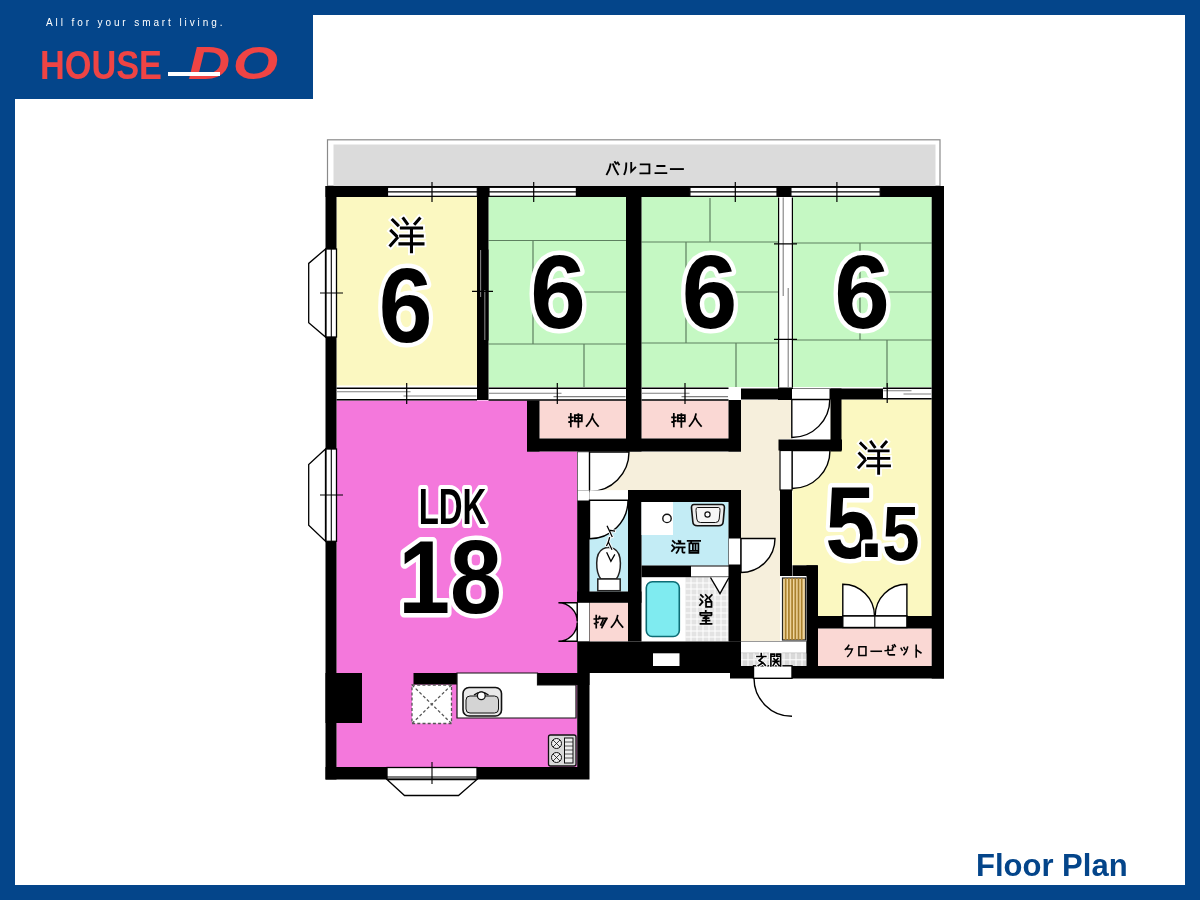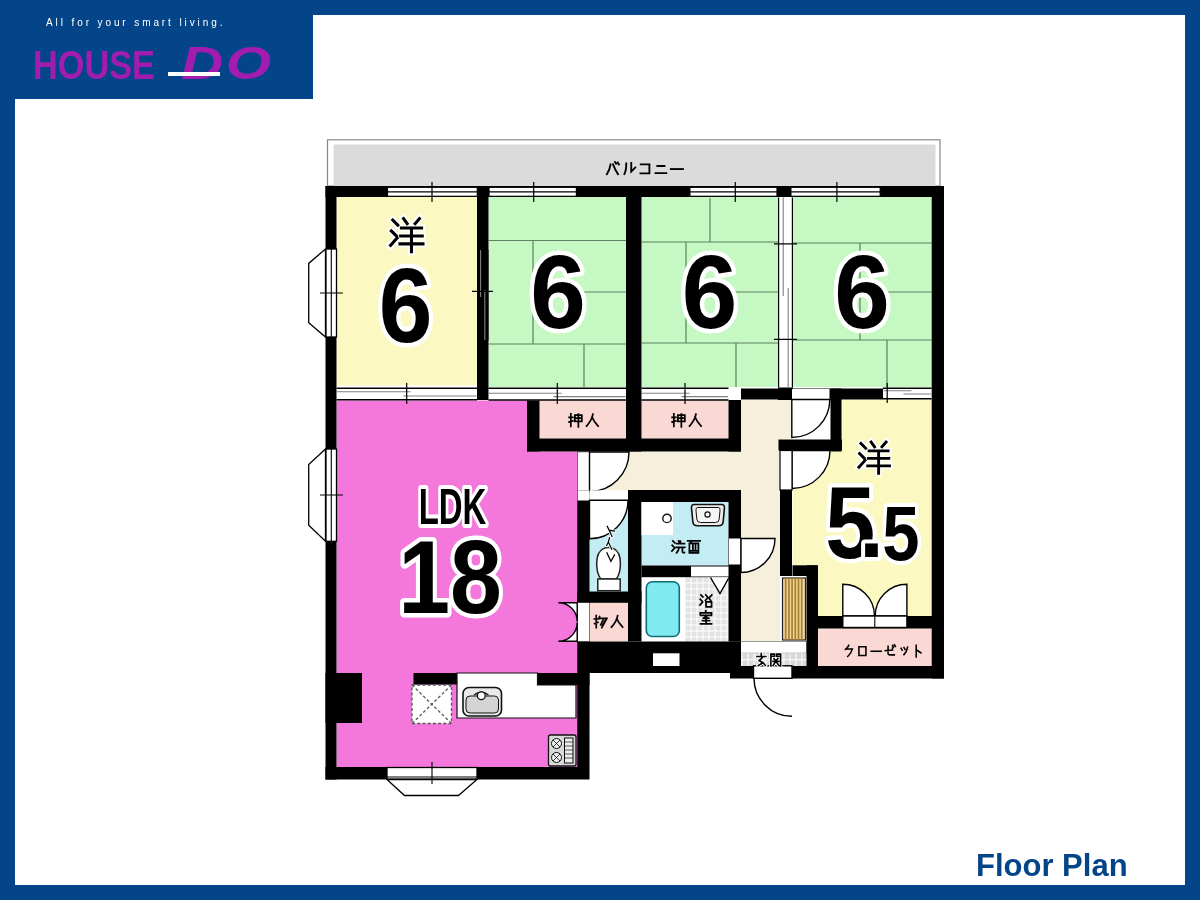--- a/index.html
+++ b/index.html
@@ -12,21 +12,21 @@
 <div class="abs" style="left:0;top:0;width:15px;height:900px;background:#04458a"></div>
 
 <div class="abs" style="left:1185px;top:0;width:15px;height:900px;background:#04458a"></div>
 
 <div class="abs" style="left:0;top:885px;width:1200px;height:15px;background:#04458a"></div>
 
 <div class="abs" style="left:0;top:0;width:313px;height:99px;background:#04458a"></div>
 
 <div class="abs" style="left:46px;top:17px;color:#fff;font-size:10px;letter-spacing:2.9px;font-weight:400">All for your smart living.</div>
 
-<div class="abs" style="left:33px;top:36px;color:#a21caf;font-weight:bold;white-space:nowrap"><span style="display:inline-block;font-size:40px;transform:scaleX(0.857);transform-origin:0 100%">HOUSE</span><span style="display:inline-block;font-size:46px;font-style:italic;letter-spacing:2px;transform:scaleX(1.27);transform-origin:0 100%;margin-left:6px">DO</span></div>
+<div class="abs" style="left:40px;top:36px;color:#ef4444;font-weight:bold;white-space:nowrap"><span style="display:inline-block;font-size:40px;transform:scaleX(0.857);transform-origin:0 100%">HOUSE</span><span style="display:inline-block;font-size:46px;font-style:italic;letter-spacing:2px;transform:scaleX(1.27);transform-origin:0 100%;margin-left:6px">DO</span></div>
 <div class="abs" style="left:168px;top:71.5px;width:52px;height:4.5px;background:#fff"></div>
 
 <div class="abs" style="left:976px;top:848px;color:#04458a;font-size:31px;font-weight:bold;letter-spacing:0px">Floor Plan</div>
 <svg class="abs" style="left:0;top:0" width="1200" height="900" viewBox="0 0 1200 900">
 <defs>
 <path id="g-yo" d="M16 10 L30 24 M12 40 L26 54 M10 80 L28 60 M46 6 L56 20 M90 6 L78 20 M40 32 H96 M38 54 H98 M36 76 H100 M68 32 V98"></path>
 <path id="g-oshi" d="M16 6 V92 M4 30 H30 M4 62 L30 54 M44 14 H92 M44 58 H92 M44 14 V58 M92 14 V58 M44 36 H92 M68 8 V96"></path>
 <path id="g-iru" d="M58 8 Q52 48 14 90 M52 28 Q64 60 94 90"></path>
 <path id="g-mono" d="M16 8 V94 M2 32 H30 M4 64 L28 56 M40 14 L34 30 M38 28 H92 M92 28 L56 94 M64 40 L48 74 M80 42 L60 80"></path>
 <path id="g-gen" d="M50 4 V16 M18 26 H84 M60 32 L34 56 M34 56 L62 72 M62 72 L28 94 M70 80 L80 92"></path>

